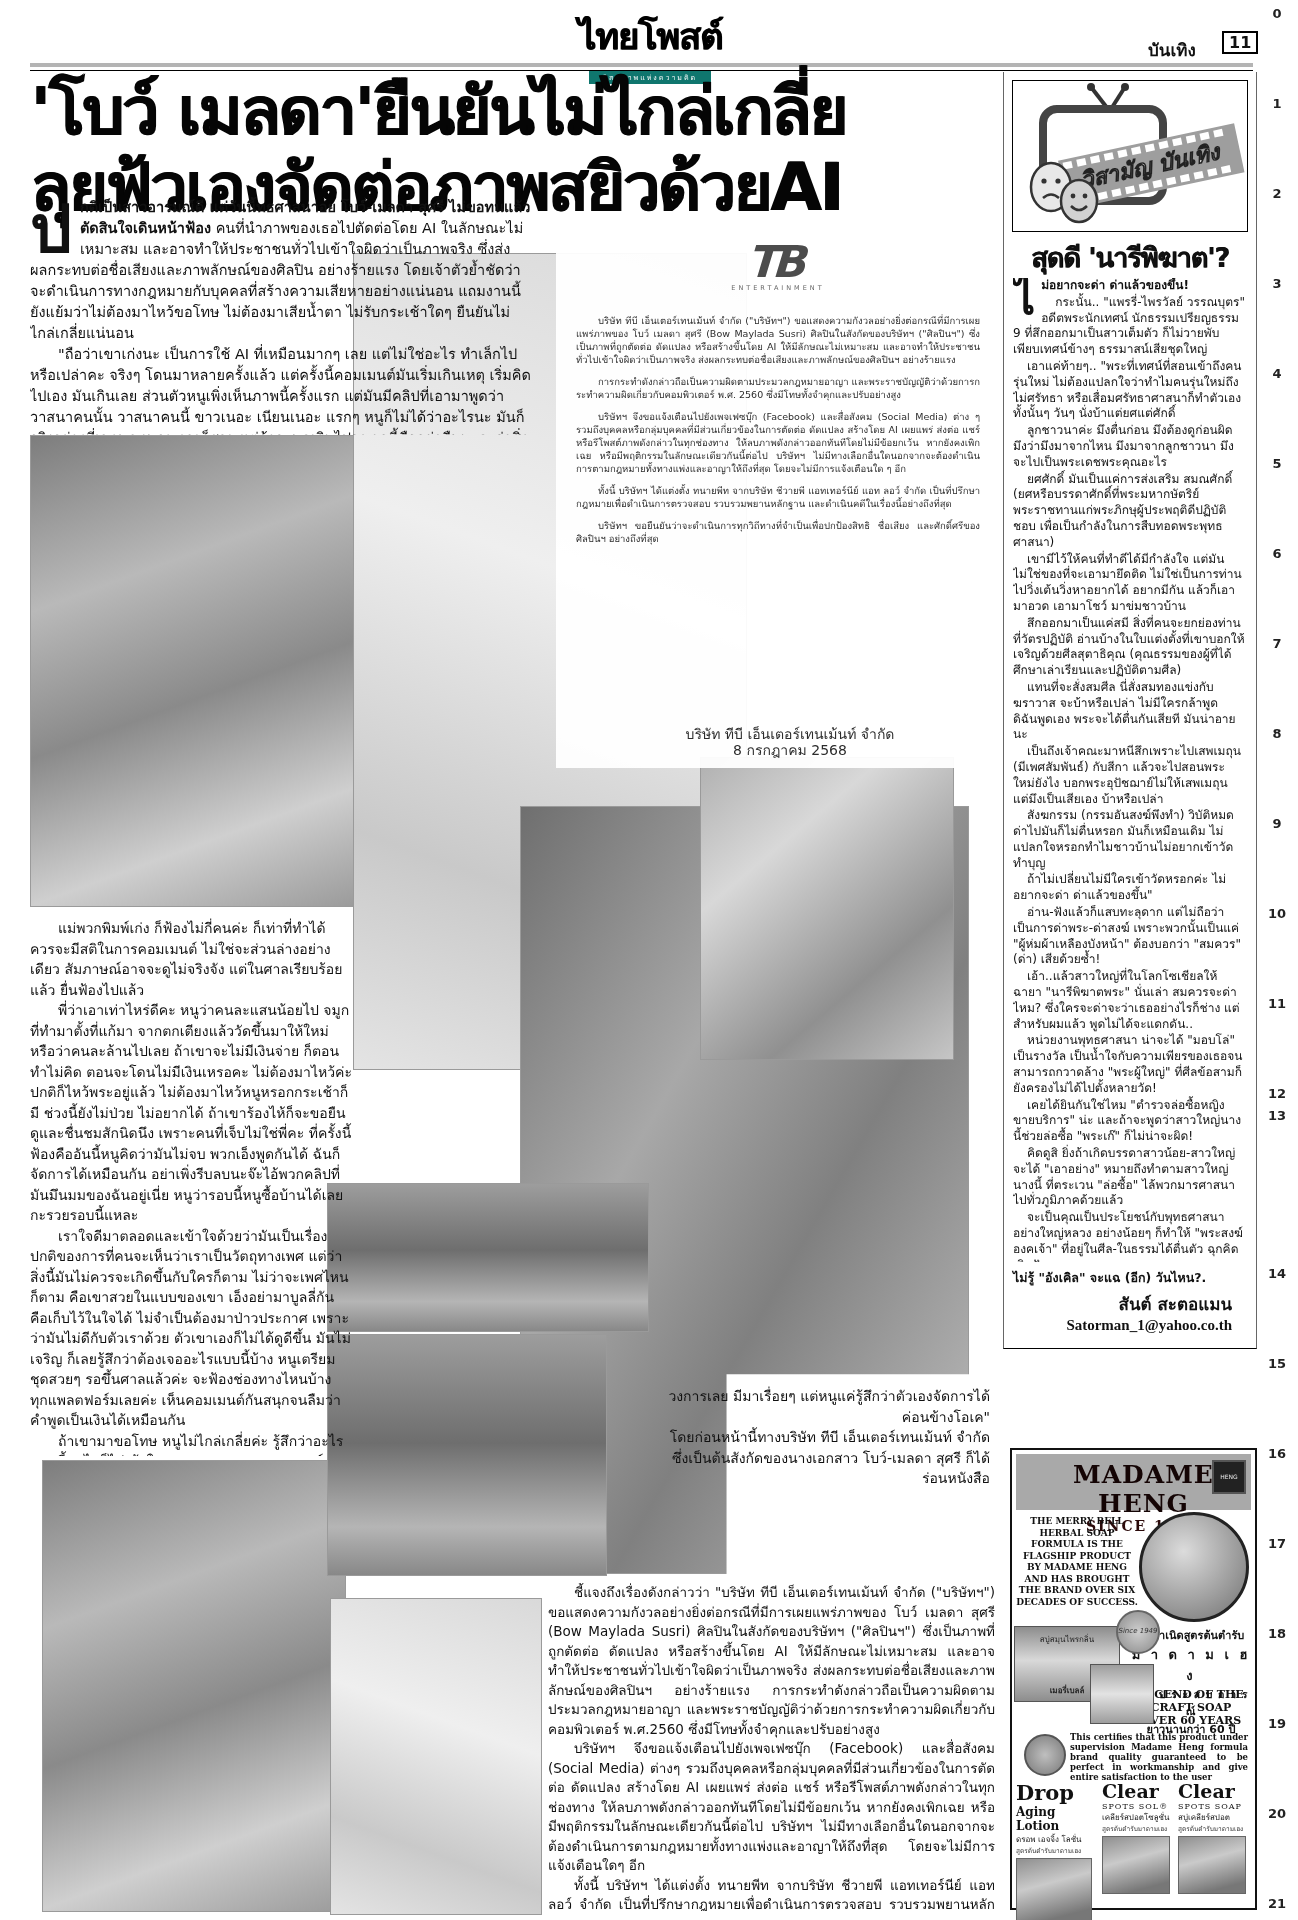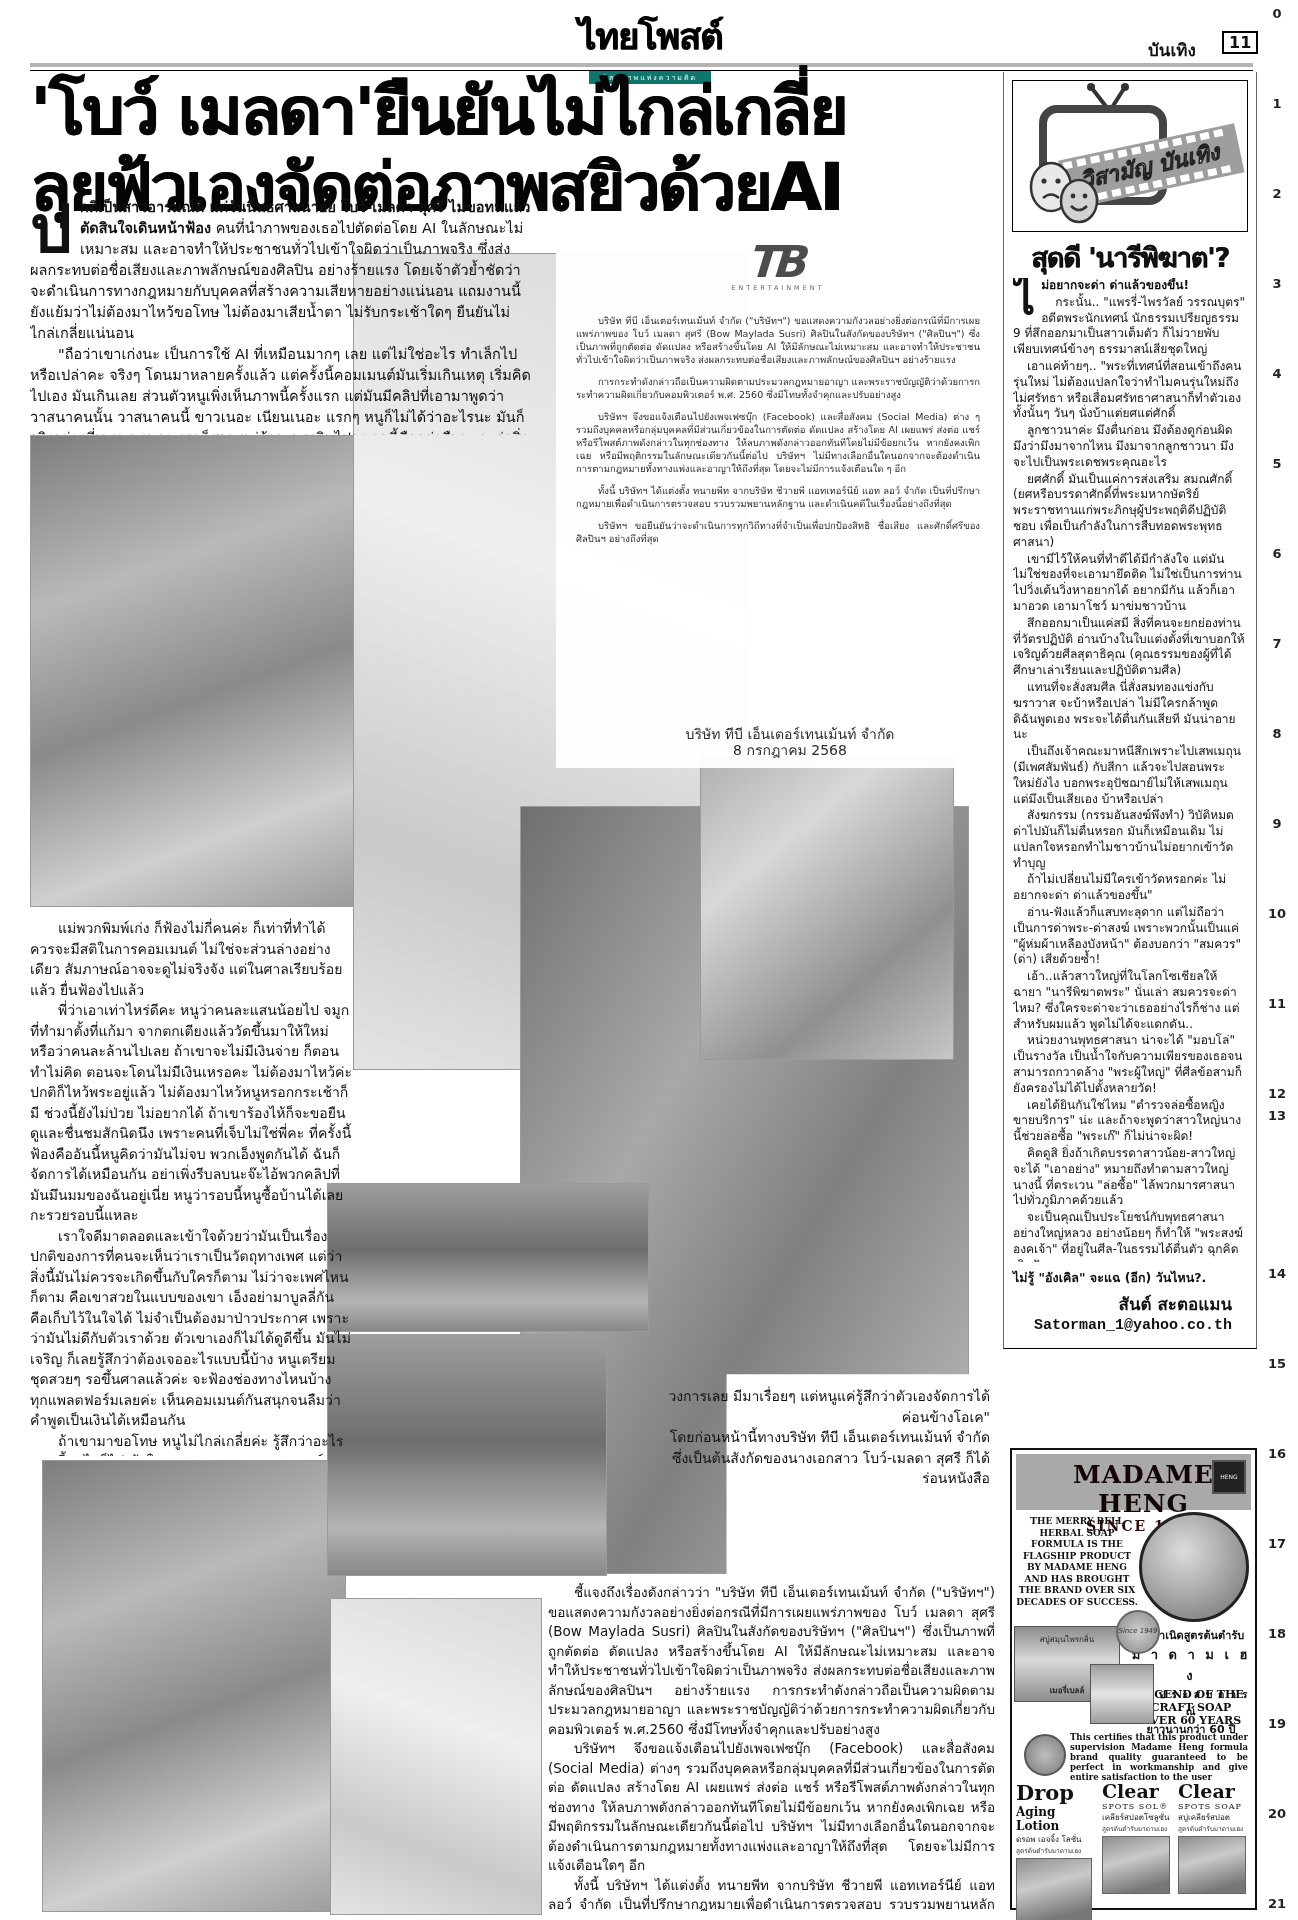--- a/index.html
+++ b/index.html
@@ -73,21 +73,21 @@
         font-size:27px;font-weight:900;letter-spacing:-1px;text-shadow:.8px 0 #000;}
   .col-body{position:absolute;top:206px;left:9px;width:232px;height:984px;overflow:hidden;
         font-size:12px;line-height:15.8px;}
   .col-body p{margin:0 0 1px;text-indent:14px;}
   .col-lead{font-weight:bold;text-indent:0 !important;}
   .dropcap2{float:left;font-size:44px;line-height:38px;font-weight:900;margin:2px 6px 0 0;}
   .col-closing{position:absolute;top:1196px;left:9px;width:232px;font-weight:bold;
         font-size:12.5px;margin:0;}
   .col-sign{position:absolute;top:1218px;right:24px;text-align:right;}
   .col-sign .sig-name{font-size:17px;font-weight:bold;}
-  .col-sign .sig-mail{font-size:15px;font-weight:bold;font-family:Liberation Mono, monospace;}
+  .col-sign .sig-mail{font-size:15px;font-weight:bold;font-family:Liberation Serif, serif;}
 
   
   .ad-box{left:1010px;top:1448px;width:243px;height:458px;border:2px solid #111;background:#fff;}
   .ad-head{position:absolute;top:4px;left:4px;right:4px;height:56px;background:#a9a9a9;
         text-align:center;padding-left:20px;}
   .ad-title{font-family:"DejaVu Serif","Liberation Serif",serif;font-size:25px;font-weight:bold;
         color:#140404;letter-spacing:1px;margin-top:6px;}
   .ad-since{font-family:"DejaVu Serif","Liberation Serif",serif;font-size:14px;font-weight:bold;
         color:#2b0a0a;letter-spacing:2px;}
   .heng-seal{position:absolute;top:6px;right:5px;width:30px;height:30px;background:#222;

